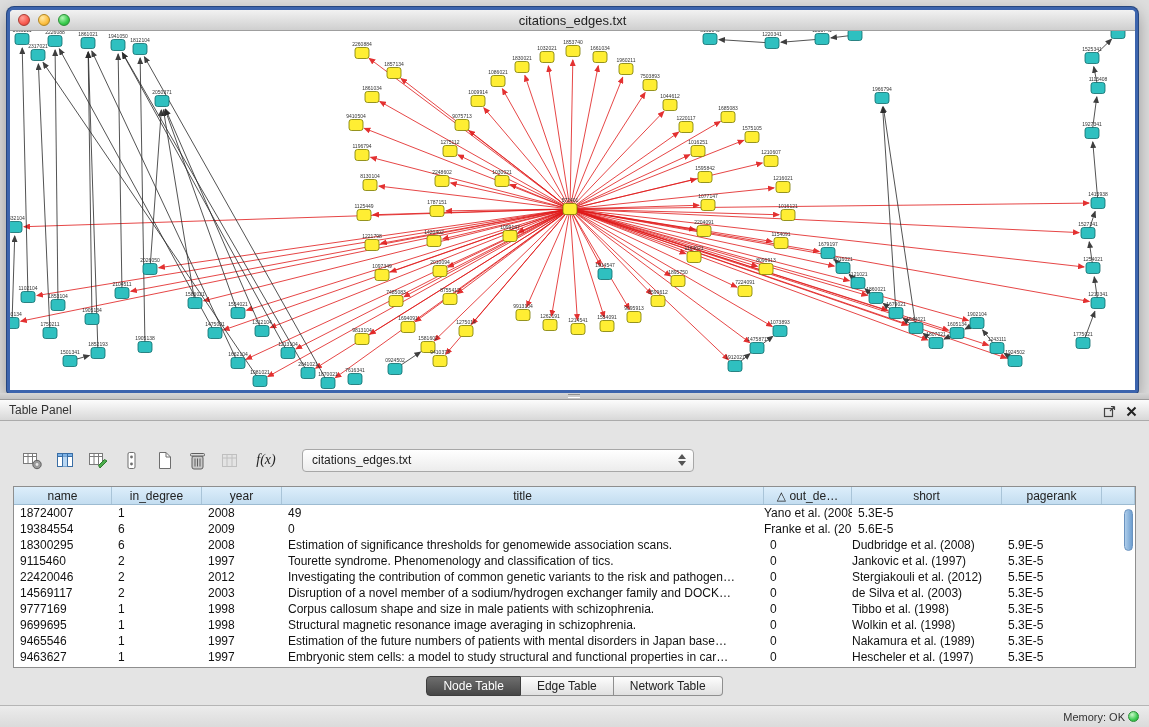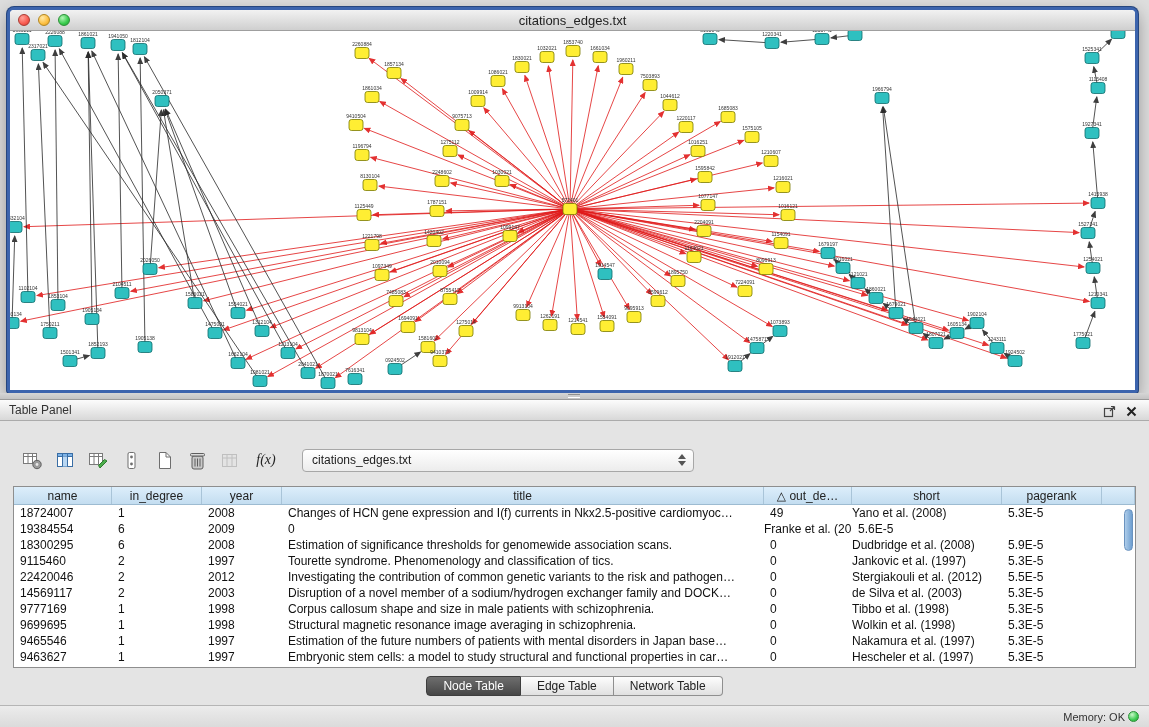--- a/index.html
+++ b/index.html
@@ -783,21 +783,20 @@
       <div class="th">△ out_de…</div>
       <div class="th">short</div>
       <div class="th">pagerank</div>
       <div class="th"></div>
     </div>
     <div id="tbody">
         <div class="trow grid">
           <div class="cell c0">18724007</div>
           <div class="cell c1">1</div>
           <div class="cell c2">2008</div>
-          <div class="cell c3">Changes of HCN gene expression and I(f) currents in Nkx2.5-positive cardiomyoc…</div>
           <div class="cell c4">49</div>
           <div class="cell c5">Yano et al. (2008)</div>
           <div class="cell c6">5.3E-5</div>
         </div>
         <div class="trow grid">
           <div class="cell c0">19384554</div>
           <div class="cell c1">6</div>
           <div class="cell c2">2009</div>
           <div class="cell c4">0</div>
           <div class="cell c5">Franke et al. (2009)</div>
@@ -856,21 +855,21 @@
           <div class="cell c4">0</div>
           <div class="cell c5">Wolkin et al. (1998)</div>
           <div class="cell c6">5.3E-5</div>
         </div>
         <div class="trow grid">
           <div class="cell c0">9465546</div>
           <div class="cell c1">1</div>
           <div class="cell c2">1997</div>
           <div class="cell c3">Estimation of the future numbers of patients with mental disorders in Japan base…</div>
           <div class="cell c4">0</div>
-          <div class="cell c5">Nakamura et al. (1997)</div>
+          <div class="cell c5">Nakamura et al. (1989)</div>
           <div class="cell c6">5.3E-5</div>
         </div>
         <div class="trow grid">
           <div class="cell c0">9463627</div>
           <div class="cell c1">1</div>
           <div class="cell c2">1997</div>
           <div class="cell c3">Embryonic stem cells: a model to study structural and functional properties in car…</div>
           <div class="cell c4">0</div>
           <div class="cell c5">Hescheler et al. (1997)</div>
           <div class="cell c6">5.3E-5</div>

